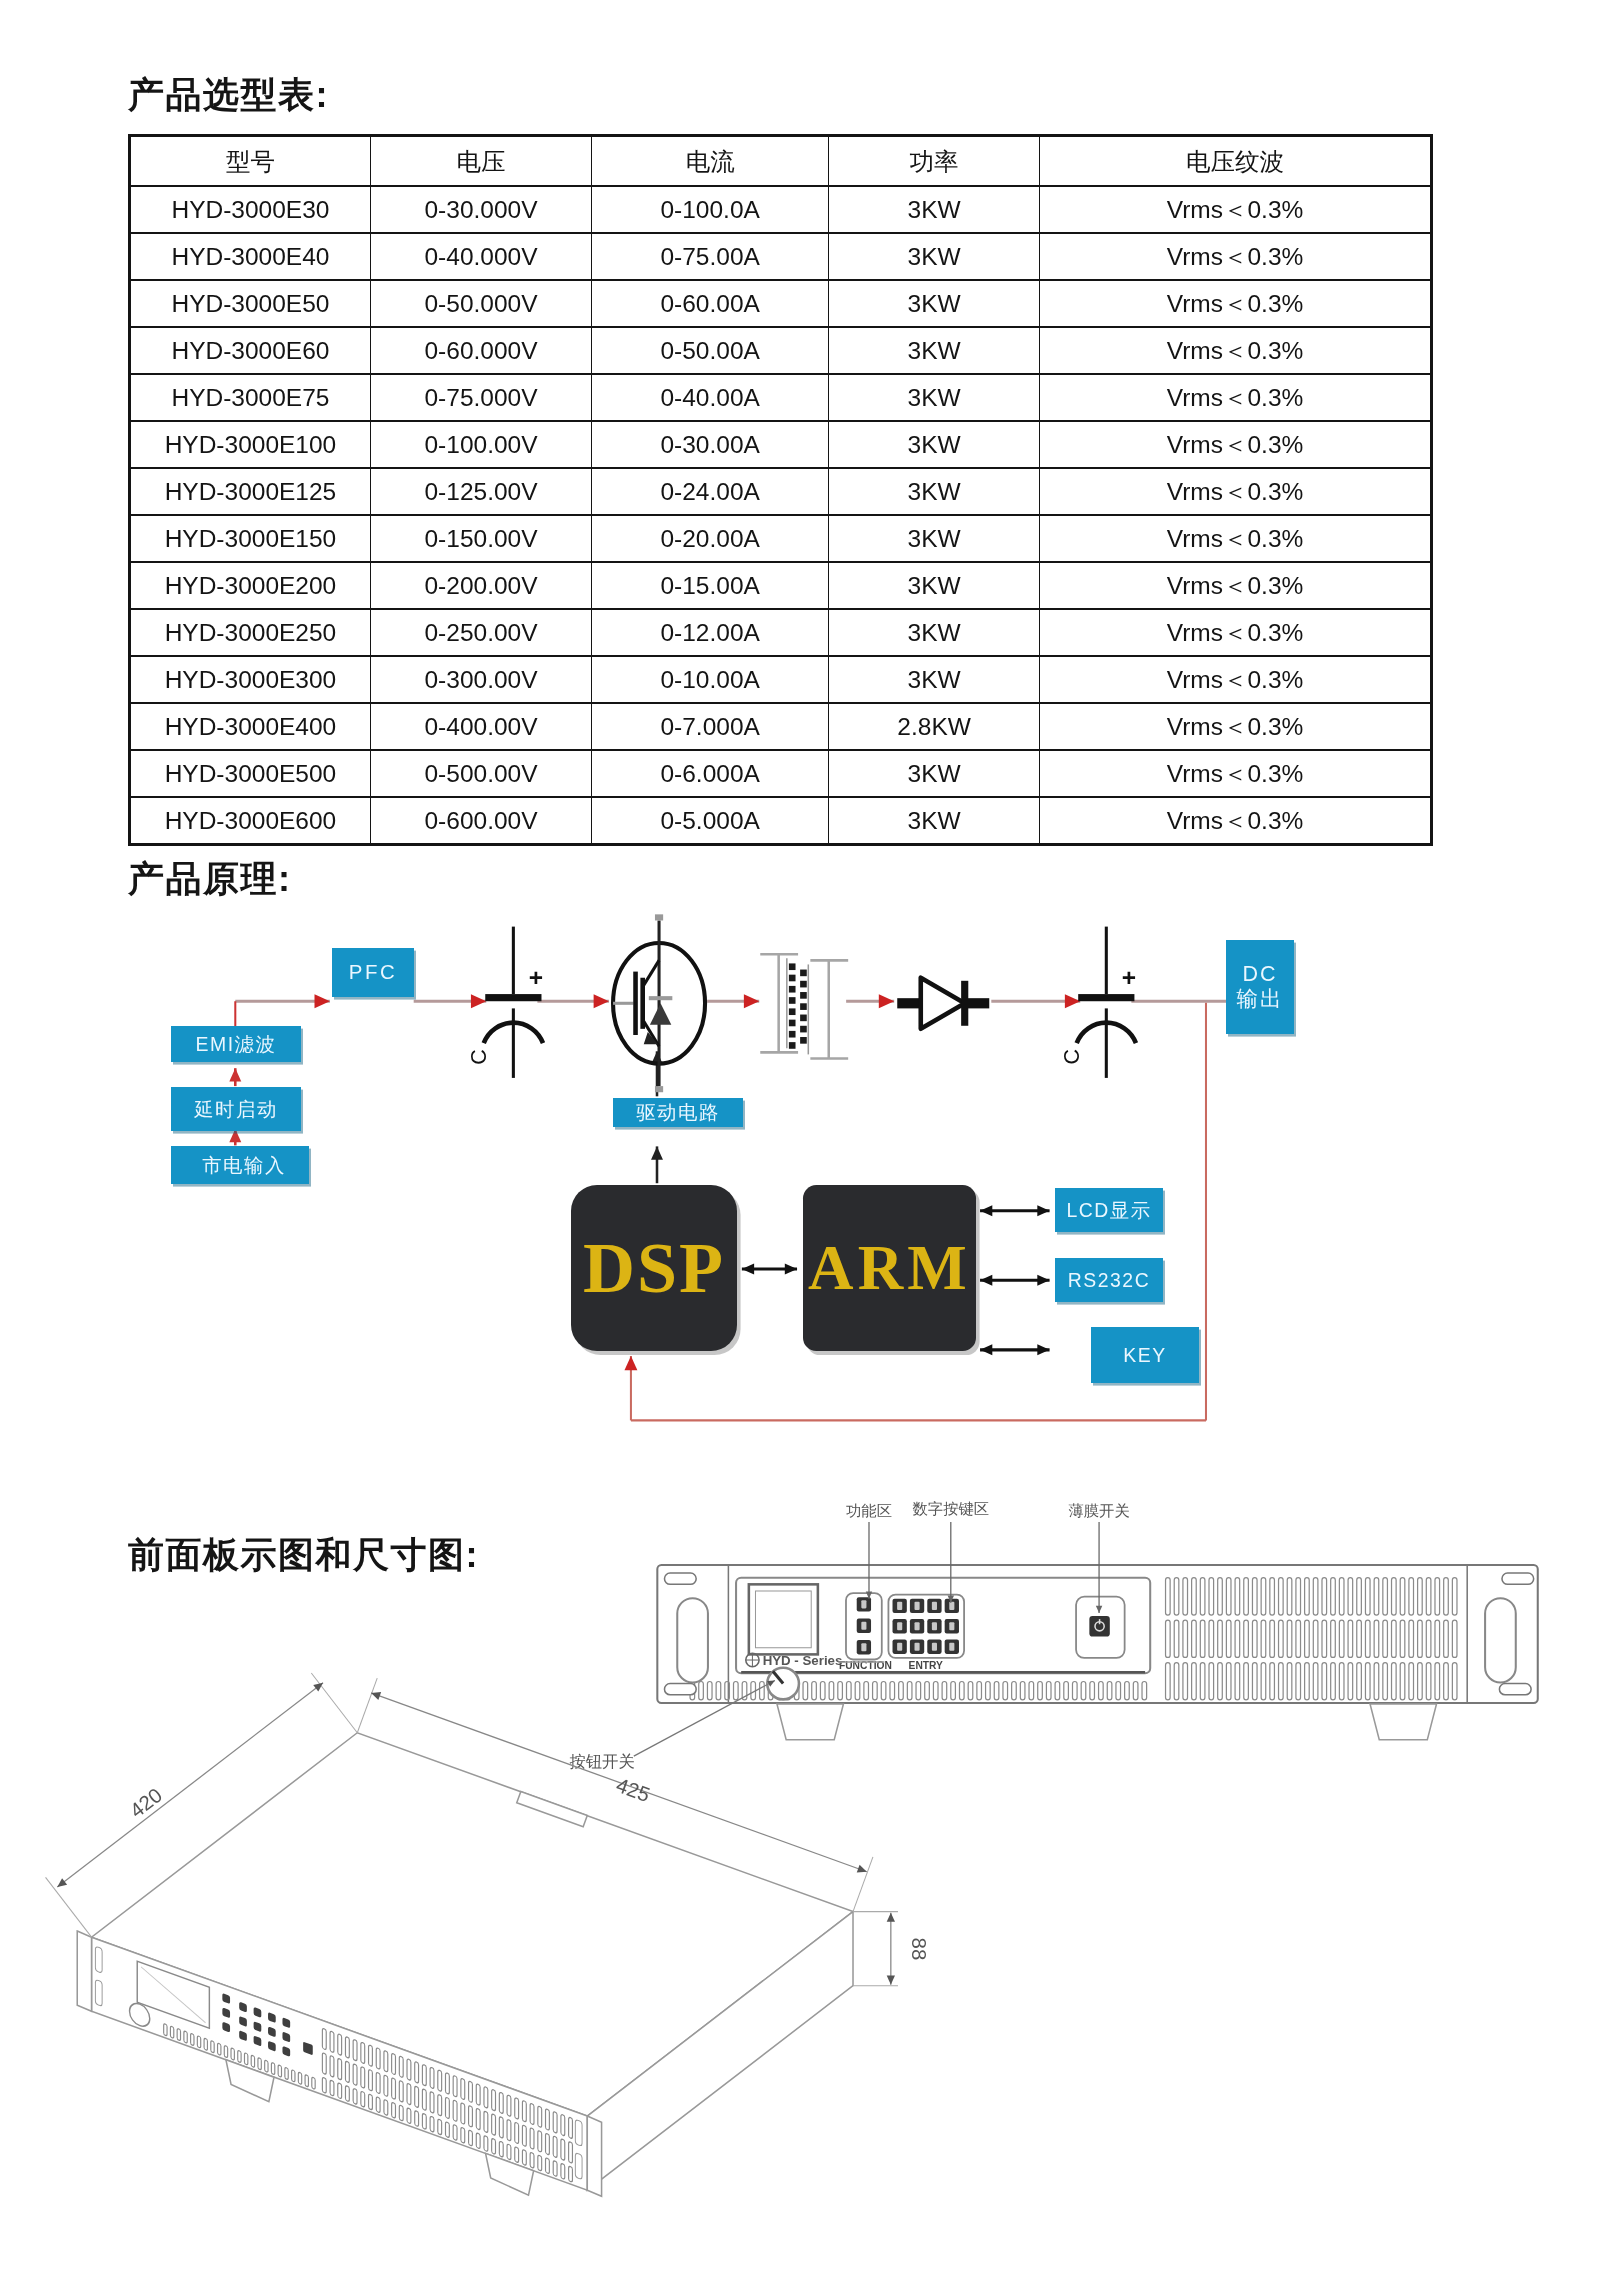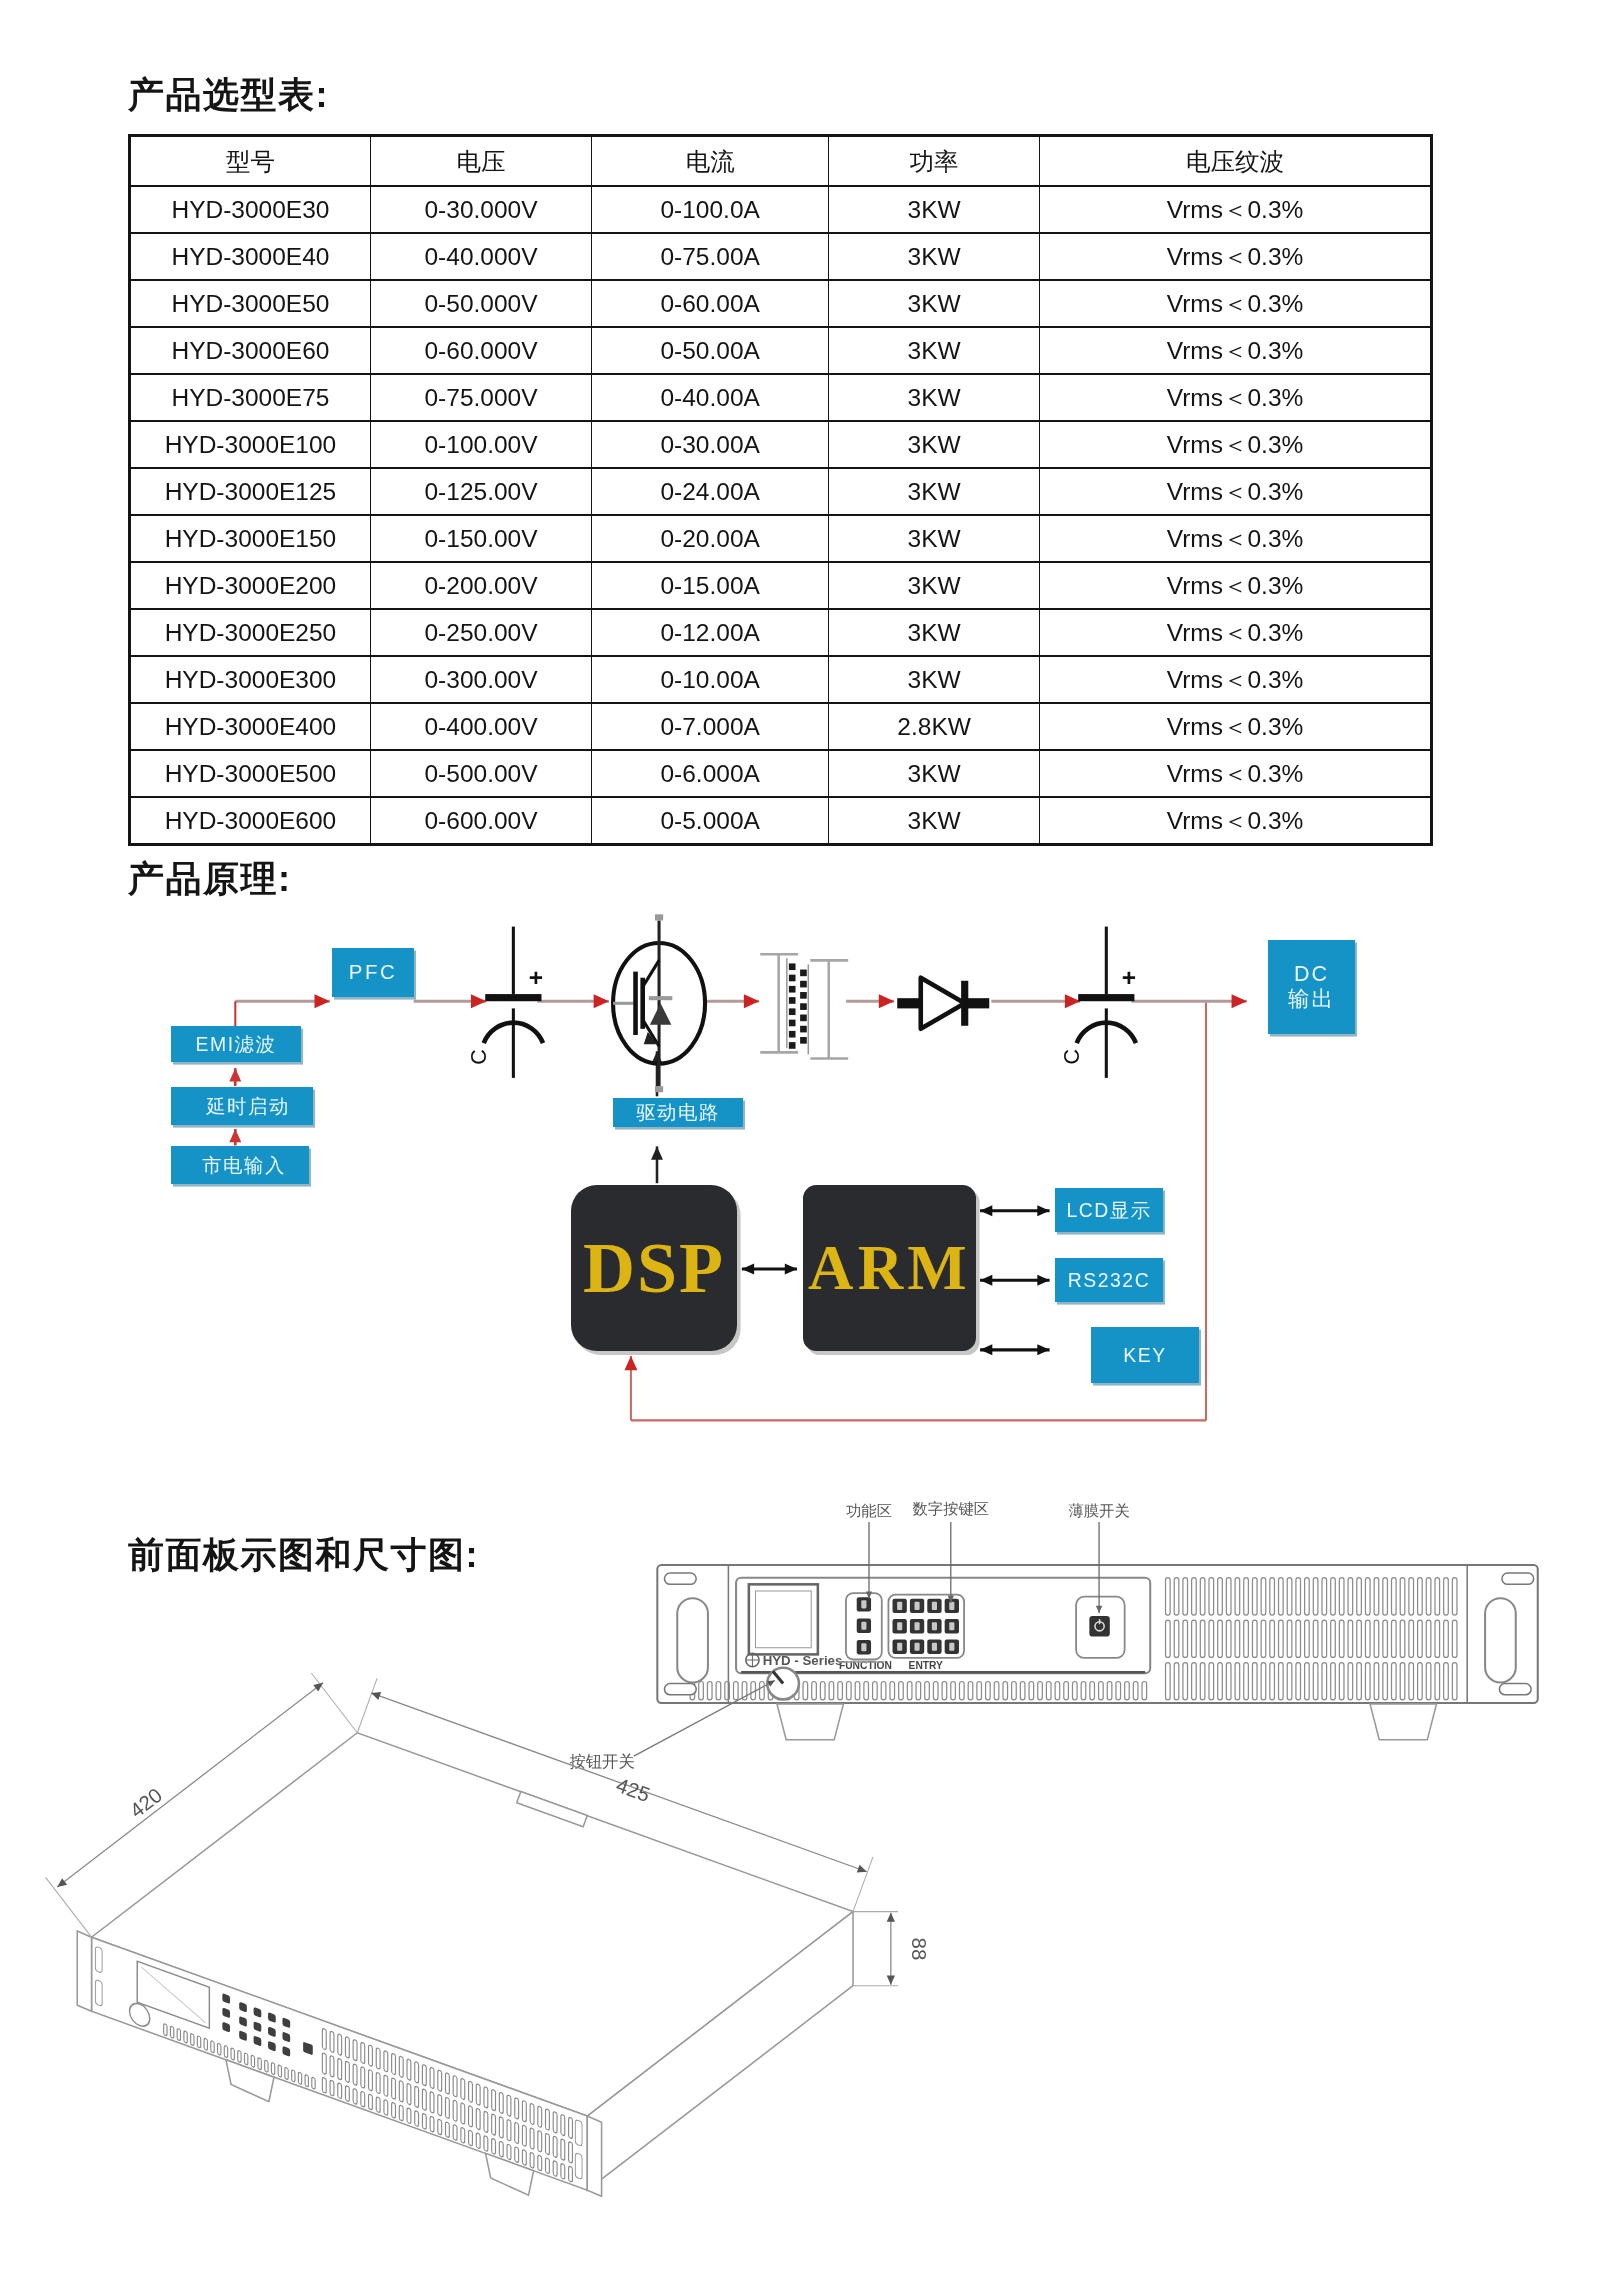--- a/index.html
+++ b/index.html
@@ -279,30 +279,30 @@
       <line x1="2165" y1="1812" x2="2165" y2="1944" stroke="#111" stroke-width="6"></line>
       <line x1="2165" y1="1972" x2="2165" y2="2108" stroke="#111" stroke-width="6"></line>
       <rect x="2110" y="1944" width="110" height="14" fill="#111"></rect>
       <path d="M 2107 2040 A 62 62 0 0 1 2223 2040" stroke="#111" stroke-width="9" fill="none"></path>
       <text x="2195" y="1928" font-size="48" font-weight="bold" fill="#111">+</text>
       <text x="2112" y="2082" font-size="42" fill="#111" transform="rotate(-90 2112 2082)">C</text>
     </g>
   </svg>
 
   <div class="bbox small" style="left:171px;top:1026px;width:130px;height:36px;">EMI滤波</div>
-  <div class="bbox small" style="left:171px;top:1087px;width:130px;height:38px;padding-left:12px;">延时启动</div>
+  <div class="bbox small" style="left:171px;top:1087px;width:130px;height:44px;">延时启动</div>
   <div class="bbox small" style="left:171px;top:1146px;width:130px;height:38px;padding-left:8px;">市电输入</div>
   <div class="bbox" style="left:332px;top:948px;width:82px;height:49px;">PFC</div>
   <div class="bbox small" style="left:593px;top:1098px;width:130px;height:29px;margin-left:20px;">驱动电路</div>
   <div class="dbox" id="dsp-box" style="left:571px;top:1185px;width:166px;height:166px;border-radius:26px;">DSP</div>
   <div class="dbox" id="arm-box" style="left:803px;top:1185px;width:173px;height:166px;">ARM</div>
   <div class="bbox small" style="left:1055px;top:1188px;width:108px;height:44px;">LCD显示</div>
   <div class="bbox small" style="left:1055px;top:1258px;width:108px;height:44px;">RS232C</div>
   <div class="bbox small" style="left:1055px;top:1327px;width:108px;height:56px;margin-left:36px;">KEY</div>
-  <div class="bbox" id="dc-box" style="left:1268px;top:940px;width:87px;height:94px;">
+  <div class="bbox" id="dc-box" style="left:1226px;top:940px;width:68px;height:94px;">
     <span>DC</span>
     <span>输出</span>
   </div>
 
   <div class="h1" style="left:128px;top:1531px;">前面板示图和尺寸图:</div>
 
   <svg style="left:552px;top:1483px;" width="997" height="307" viewBox="1080 2900 1950 600">
 
     <rect x="1286" y="3060" width="1722" height="270" rx="8" fill="#fff" stroke="#777" stroke-width="4"></rect>
     <line x1="1425" y1="3060" x2="1425" y2="3330" stroke="#777" stroke-width="3"></line>

